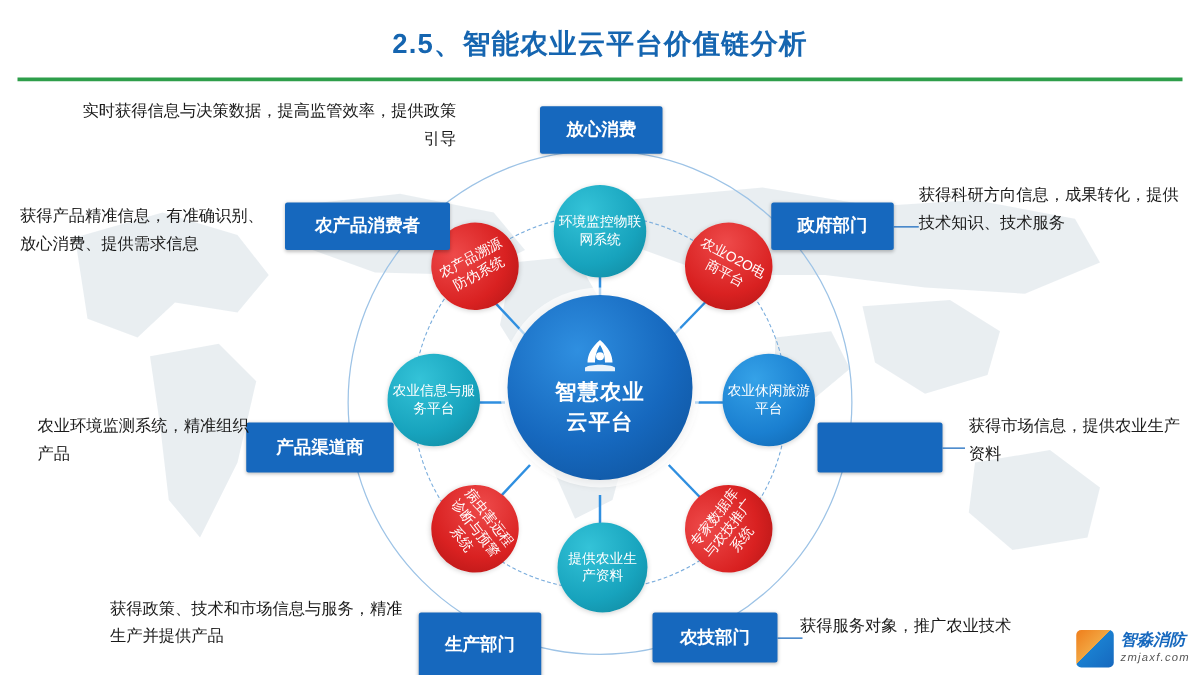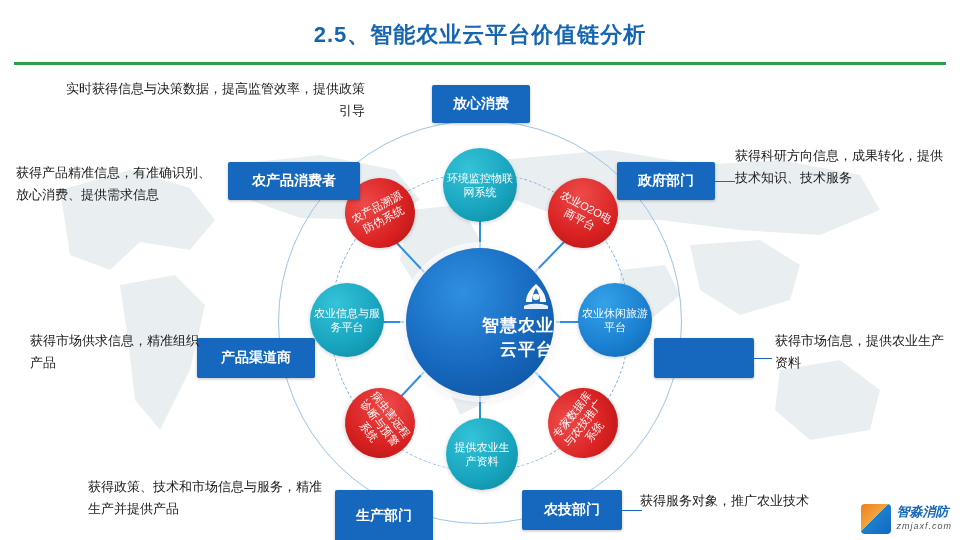--- a/index.html
+++ b/index.html
@@ -62,28 +62,28 @@
     left: 330px;
     top: 172px;
     border: 1px dashed #7fb0de;
   }
   
   .hub {
     position: absolute;
     width: 148px;
     height: 148px;
     left: 406px;
-    top: 248px;
+    top: 236px;
     border-radius: 50%;
     background: radial-gradient(circle at 38% 30%, #2f8fe0 0%, #1668be 55%, #0d4f96 100%);
     box-shadow: 0 0 0 6px rgba(255,255,255,0.65), 0 2px 8px rgba(0,0,0,0.25);
     color: #ffffff;
     display: flex;
     flex-direction: column;
-    align-items: flex-end;
+    align-items: center;
     justify-content: center;
     text-align: center;
   }
   .hub-logo {
     width: 36px;
     height: 30px;
     margin-bottom: 2px;
   }
   .hub-line {
     font-size: 17px;
@@ -257,21 +257,21 @@
   <span>农技部门</span>
 </div>
 
 <div class="conn" style="left:715px;top:181px;width:20px;"></div>
 <div class="conn" style="left:754px;top:358px;width:18px;"></div>
 <div class="conn" style="left:622px;top:510px;width:20px;"></div>
 
 <div class="note right-al" style="left:60px;top:78px;width:305px;">实时获得信息与决策数据，提高监管效率，提供政策引导</div>
 <div class="note" style="left:16px;top:162px;width:206px;">获得产品精准信息，有准确识别、放心消费、提供需求信息</div>
 <div class="note" style="left:735px;top:145px;width:210px;">获得科研方向信息，成果转化，提供技术知识、技术服务</div>
-<div class="note" style="left:30px;top:330px;width:170px;">获得市场供求信息，精准组织产品</div>
+<div class="note" style="left:30px;top:330px;width:170px;">农业环境监测系统，精准组织产品</div>
 <div class="note" style="left:775px;top:330px;width:180px;">获得市场信息，提供农业生产资料</div>
 <div class="note" style="left:88px;top:476px;width:240px;">获得政策、技术和市场信息与服务，精准生产并提供产品</div>
 <div class="note" style="left:640px;top:490px;width:230px;">获得服务对象，推广农业技术</div>
 
 <div class="watermark">
   <div class="wm-logo"></div>
   <div class="wm-text">
     <div class="wm-name">智淼消防</div>
     <div class="wm-sub">zmjaxf.com</div>
   </div>

